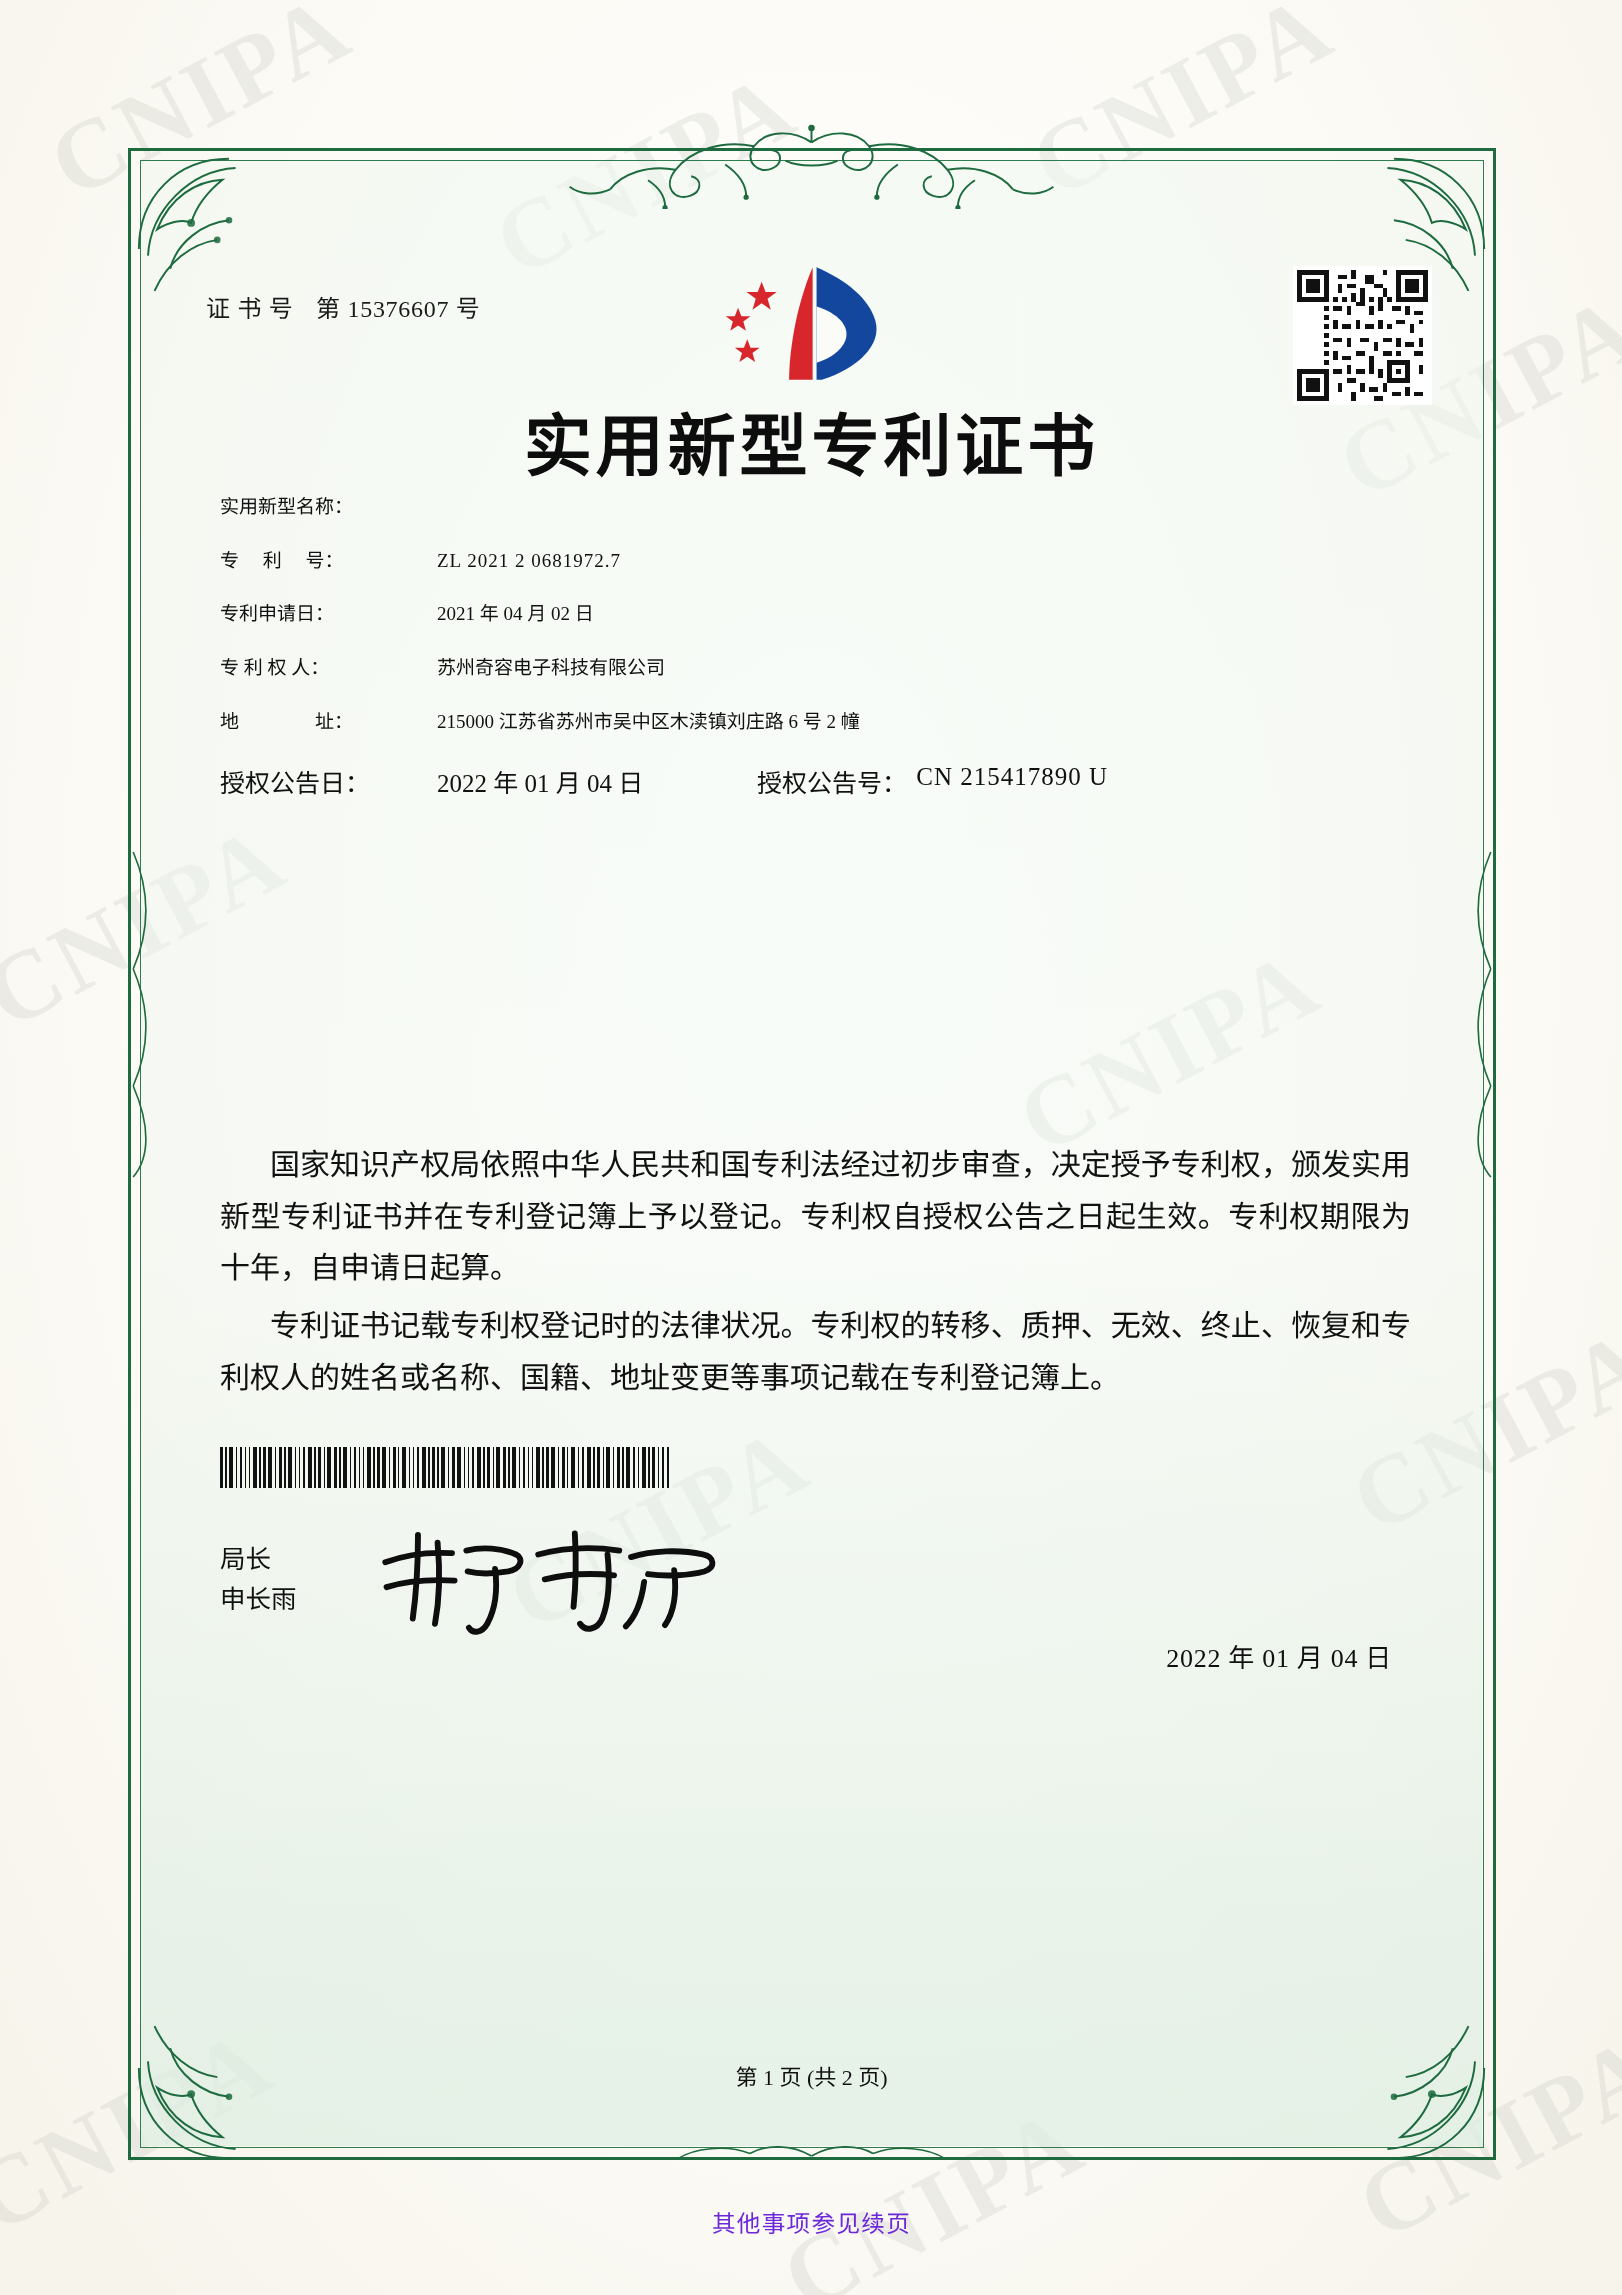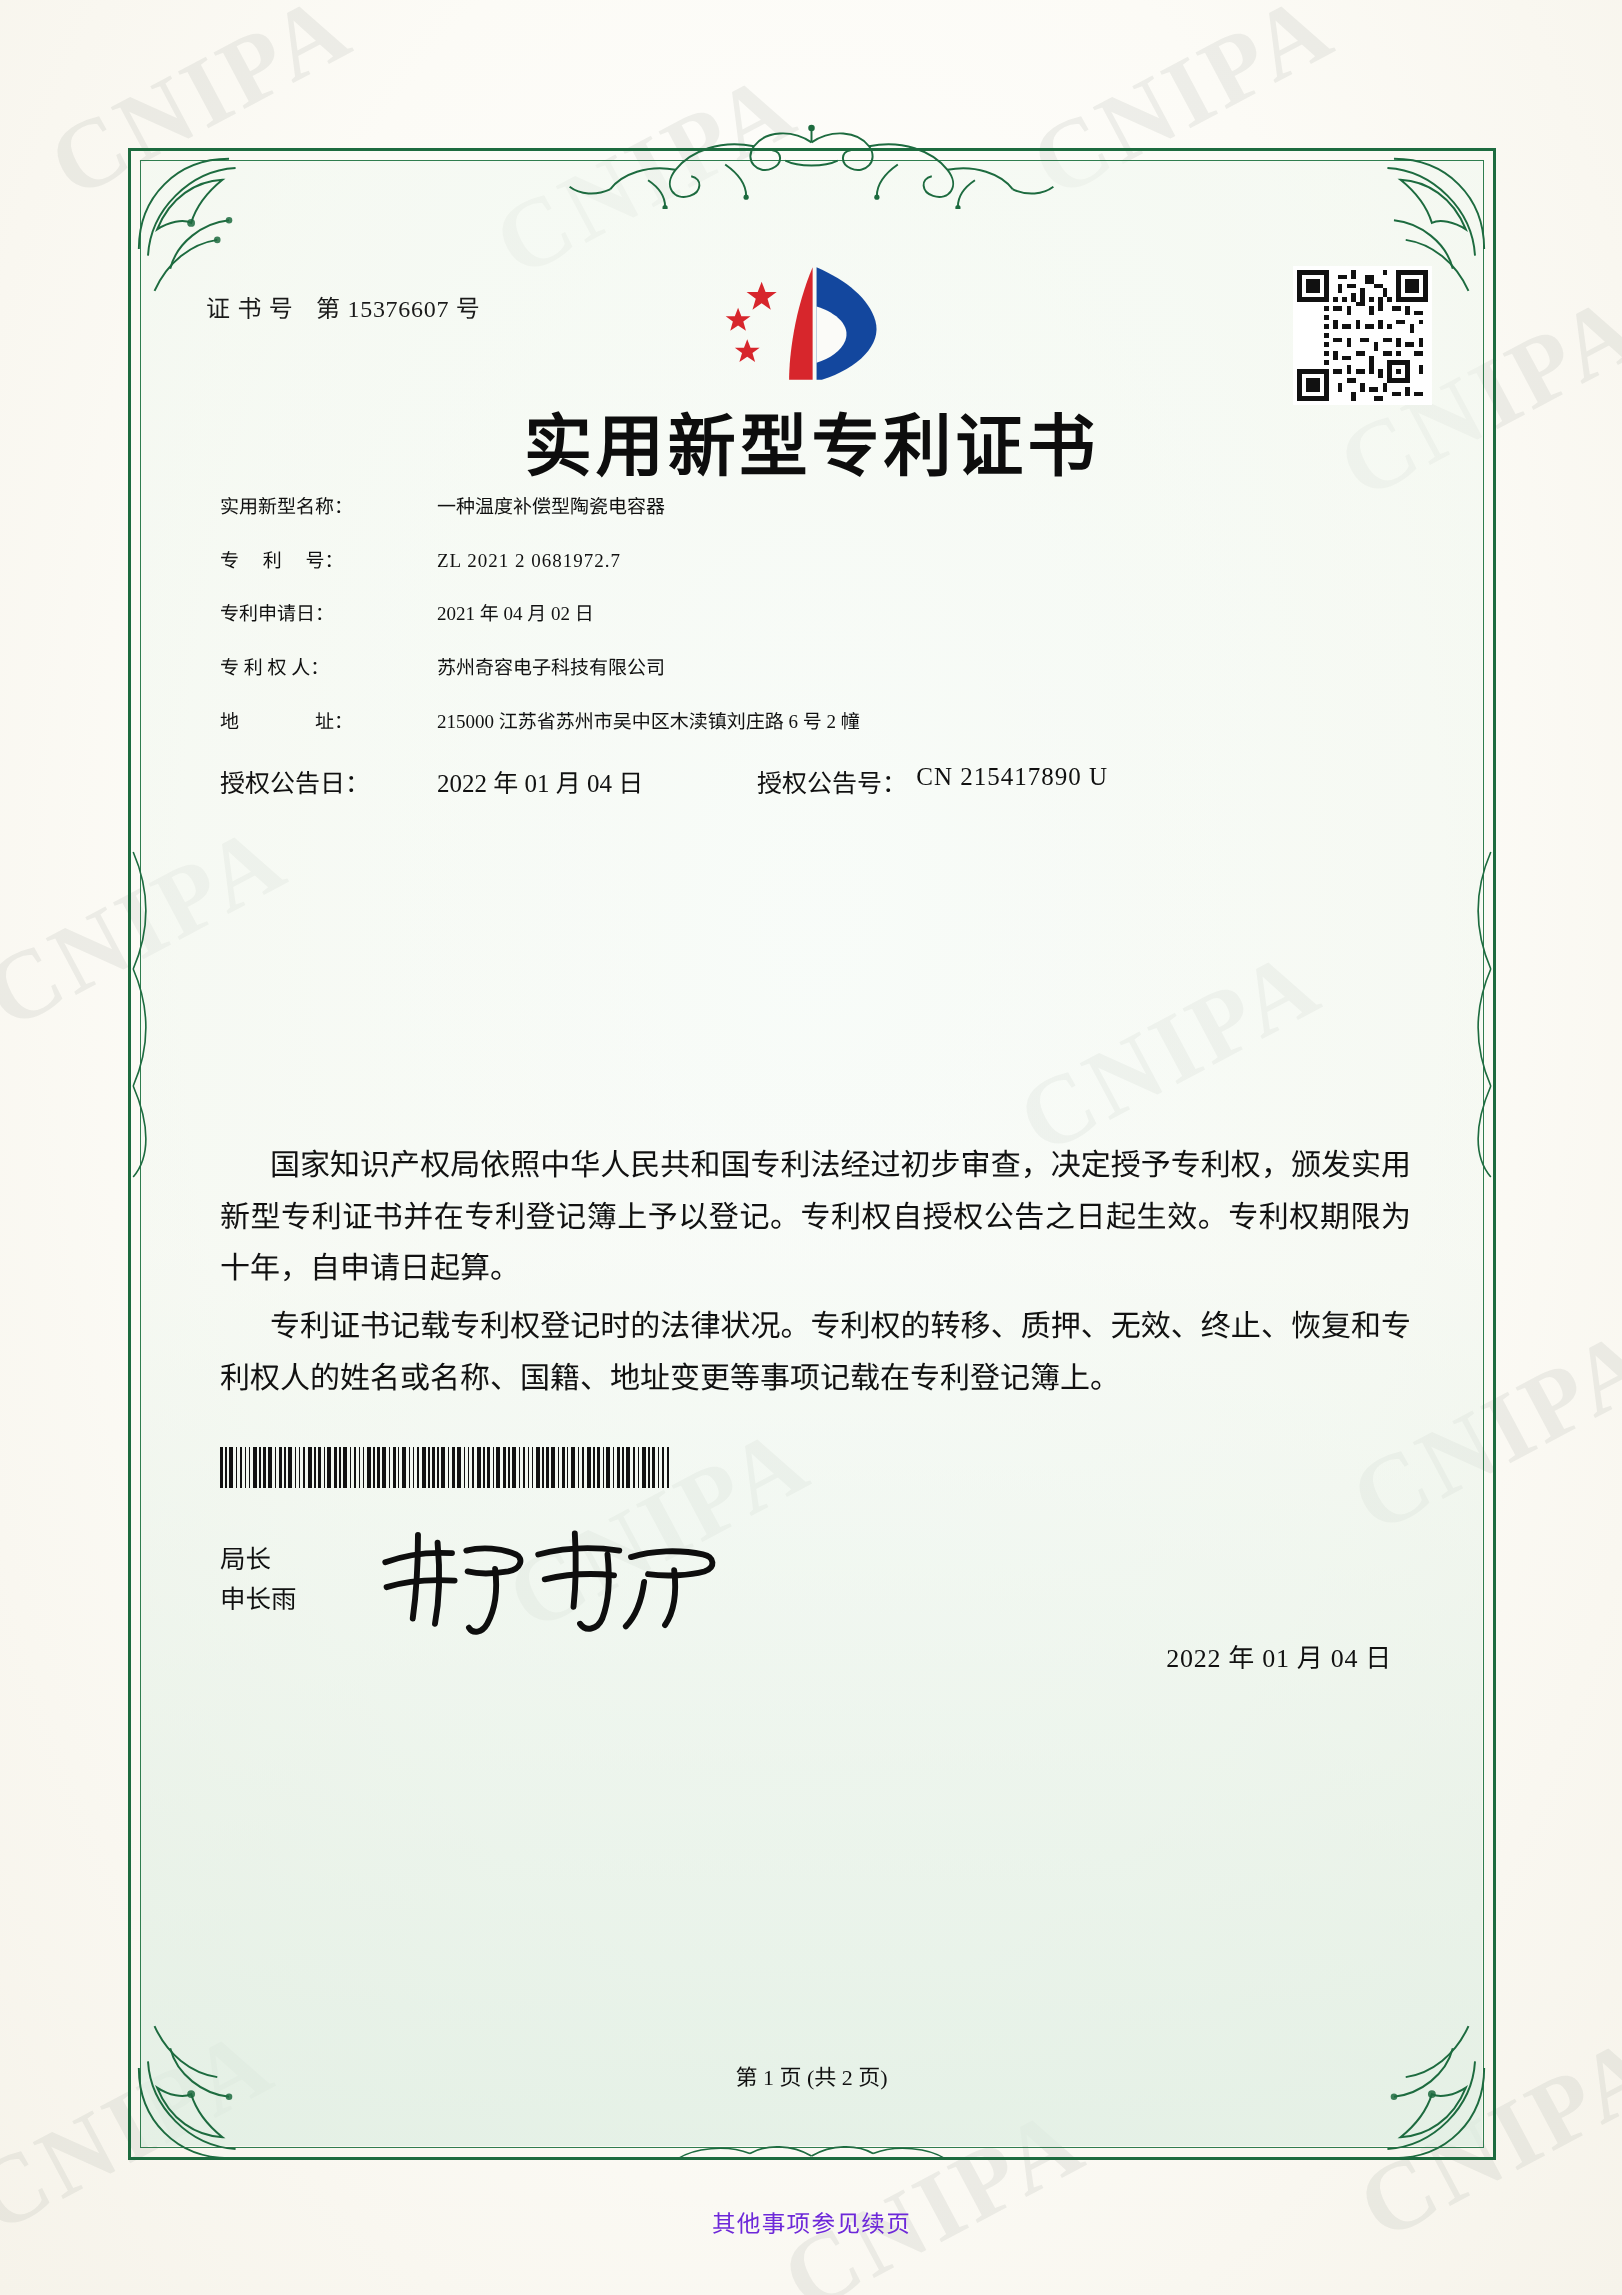--- a/index.html
+++ b/index.html
@@ -501,21 +501,20 @@
 
       <path d="M192 74 C 224 84, 244 104, 236 126 C 230 142, 212 154, 192 160 Z" fill="#fbfbf8"></path>
     </svg>
 
     <div class="title">实用新型专利证书</div>
 
     <div class="fields">
 
       <div class="field-row">
         <div class="field-label">实用新型名称：</div>
-        <div class="field-value">一种温度补偿型陶瓷电容器</div>
       </div>
 
 
       <div class="field-row">
         <div class="field-label">专　 利　 号：</div>
         <div class="field-value mono-ish">ZL 2021 2 0681972.7</div>
       </div>
 
       <div class="field-row">
         <div class="field-label">专利申请日：</div>

